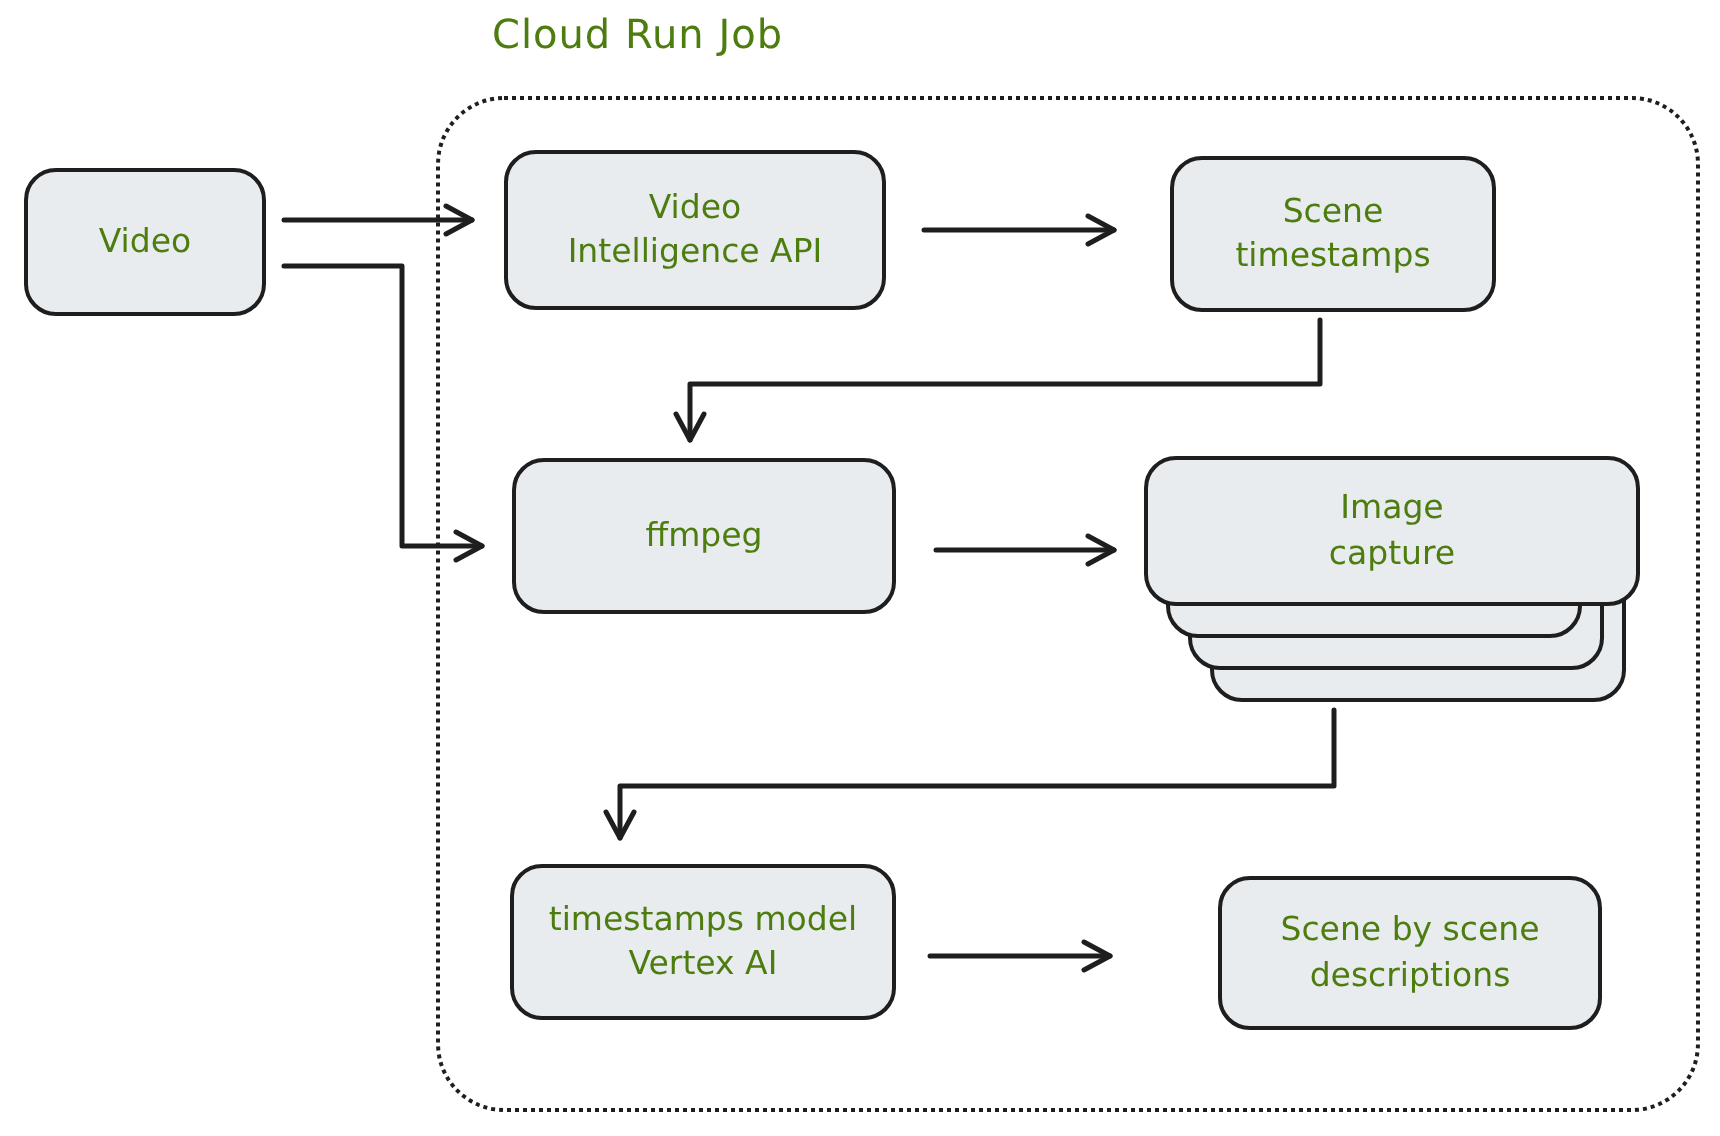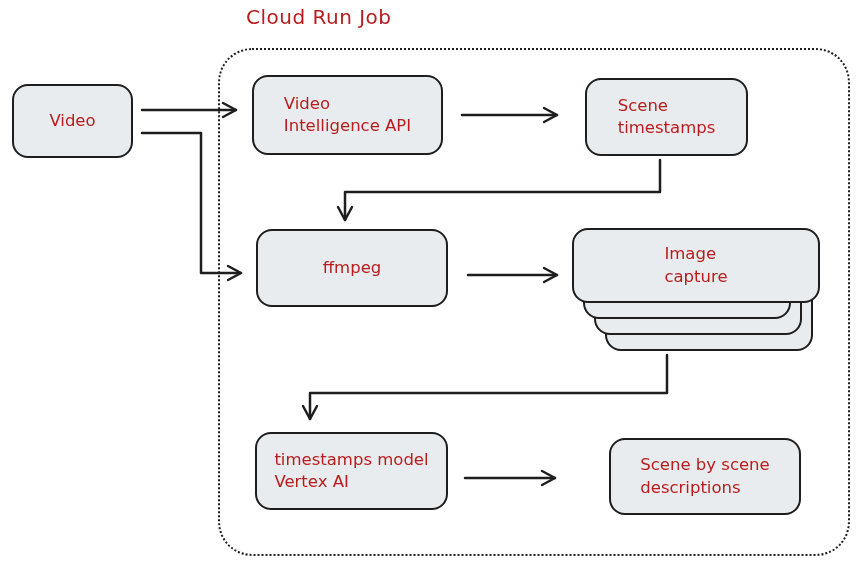--- a/index.html
+++ b/index.html
@@ -1,21 +1,21 @@
 <!DOCTYPE html>
 <html><head>
 <meta charset="utf-8">
 <style>
   html, body { margin: 0; padding: 0; background: #ffffff; }
   .stage {
     position: relative;
     width: 860px; height: 568px;
     background: #ffffff;
     font-family: "DejaVu Sans", sans-serif;
-    color: #b91c1c;
+    color: #4d7c0f;
     overflow: hidden;
   }
   .group-boundary {
     position: absolute;
     left: 218px; top: 48px;
     width: 628px; height: 504px;
     border: 2.5px dotted #1e1e1e;
     border-radius: 34px;
     background: transparent;
   }
@@ -28,21 +28,21 @@
   }
   .node {
     position: absolute;
     box-sizing: border-box;
     border: 2.5px solid #1e1e1e;
     border-radius: 16px;
     background: #e9ecef;
     display: flex;
     align-items: center;
     justify-content: center;
-    text-align: left;
+    text-align: center;
     font-size: 16.5px;
     line-height: 1.35;
     z-index: 4;
   }
   .node .label { white-space: pre-line; }
   .stack-card {
     position: absolute;
     box-sizing: border-box;
     border: 2.5px solid #1e1e1e;
     border-radius: 16px;

